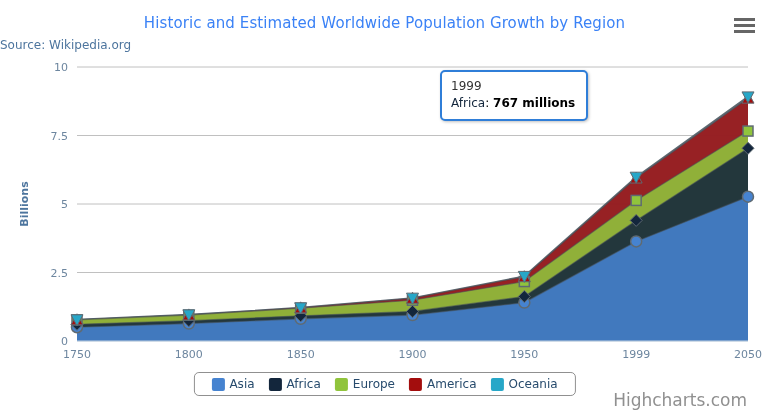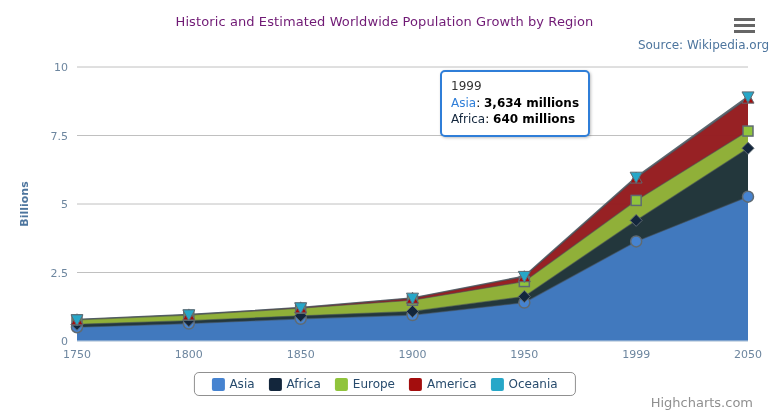--- a/index.html
+++ b/index.html
@@ -16,29 +16,29 @@
     font-family: "DejaVu Sans", "Liberation Sans", sans-serif;
     overflow: hidden;
     -webkit-font-smoothing: antialiased;
   }
 
   
   .chart-title {
     position: absolute;
     left: 0; right: 0; top: 14px;
     text-align: center;
-    font-size: 13px;
-    color: #701a75;
+    font-size: 15px;
+    color: #3b82f6;
     font-family: "DejaVu Sans", "Liberation Sans", sans-serif;
     letter-spacing: 0.1px;
   }
   .chart-subtitle {
     position: absolute;
     left: 0; right: 0; top: 38px;
-    text-align: right;
+    text-align: left;
     font-size: 12px;
     color: #4d759e;
   }
 
   
   .export-button {
     position: absolute;
     right: 12px;
     top: 14px;
     width: 26px;
@@ -125,23 +125,23 @@
   .legend-label {
     font-size: 12px;
     color: #274b6d;
     white-space: nowrap;
     font-family: "DejaVu Sans", "Liberation Sans", sans-serif;
   }
 
   
   .credits {
     position: absolute;
-    right: 16px;
+    right: 22px;
     bottom: 6px;
-    font-size: 13px;
+    font-size: 17px;
     color: #909090;
     cursor: pointer;
     text-align: center;
   }
 
   
   .tooltip {
     position: absolute;
     left: 440px;
     top: 70px;
@@ -247,22 +247,21 @@
         <text x="524.3333333333333" y="358" class="x-label-text">1950</text>
         <text x="636.1666666666667" y="358" class="x-label-text">1999</text>
         <text x="748" y="358" class="x-label-text">2050</text>
         <text x="0" y="0" transform="translate(28,204) rotate(-90)" class="axis-title-text">Billions</text>
       </svg>
   </div>
 
   <div class="tooltip">
     <div class="tooltip-header">1999</div>
     <div id="tooltip-rows">
-        <div class="tooltip-row"><span class="tooltip-series-name" style="color: rgb(47, 126, 216);">Asia</span><span>: </span><span class="tooltip-value">3,634 millions</span></div>
-        <div class="tooltip-row"><span class="tooltip-series-name" style="color: rgb(19, 38, 60);">Africa</span><span>: </span><span class="tooltip-value">640 millions</span></div>
+        <div class="tooltip-row"><span class="tooltip-series-name" style="color: rgb(19, 38, 60);">Africa</span><span>: </span><span class="tooltip-value">767 millions</span></div>
       </div>
   </div>
 
   <div class="legend" id="legend">
       <div class="legend-item">
         <span class="legend-swatch" style="background: rgb(70, 131, 208);"></span>
         <span class="legend-label">Asia</span>
       </div>
       <div class="legend-item">
         <span class="legend-swatch" style="background: rgb(19, 38, 60);"></span>

